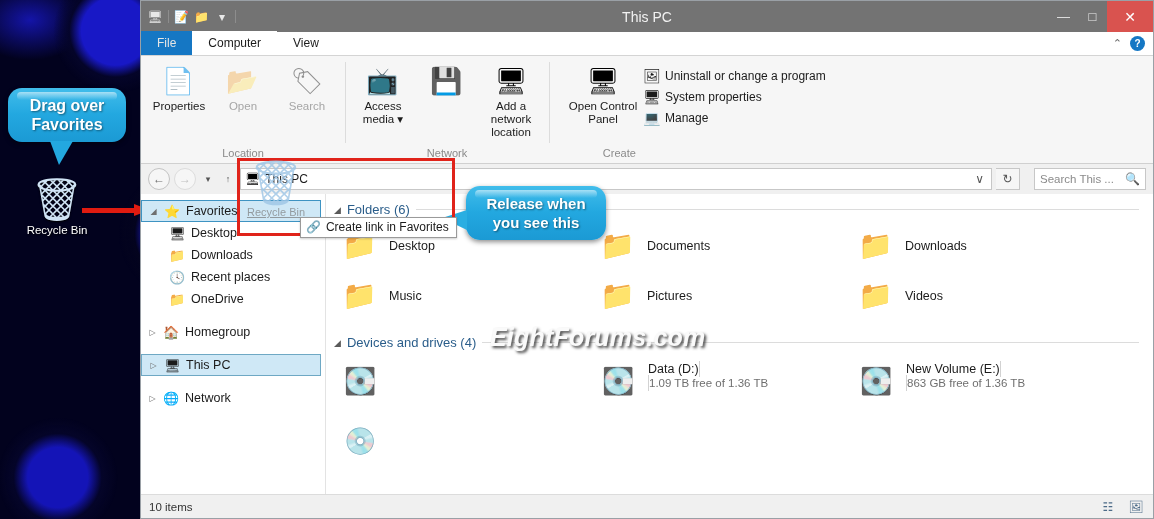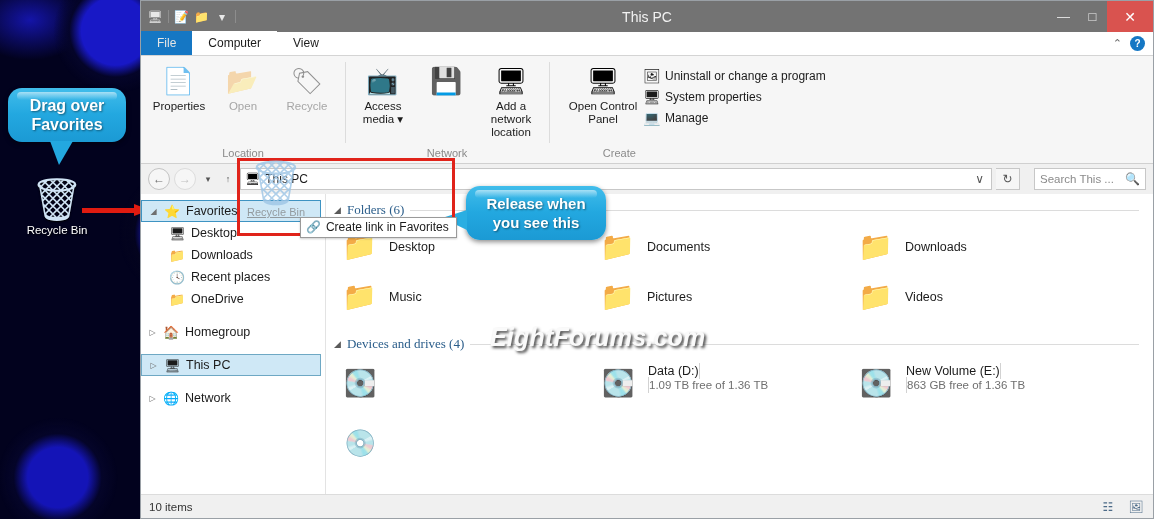--- a/index.html
+++ b/index.html
@@ -149,21 +149,21 @@
   .navitem .twisty { width:11px; text-align:center; color:#6f6f6f; font-size:8px; }
   .navitem .nicon { width:17px; text-align:center; font-size:13px; }
   .navitem.child { padding-left:28px; }
   .navitem.sel { background:#cfe8f6; border:1px solid #6ea8c4; height:22px; margin-right:4px; }
   .navitem.highlight { background:#cfe8f6; border:1px solid #3e93c2; margin-right:4px; }
   .nav-gap { height:11px; }
 
   #filelist { flex:1; position:relative; overflow:hidden; }
   .section-head { display:flex; align-items:center; gap:6px; padding:8px 0 4px 8px; }
   .section-head .sh-tw { color:#5a5a5a; font-size:9px; }
-  .section-head .sh-label { font-size:13px; color:#2a5d8a; white-space:nowrap;font-family:Liberation Serif, serif; }
+  .section-head .sh-label { font-size:13px; color:#2a5d8a; white-space:nowrap; }
   .section-head .sh-rule { flex:1; height:1px; background:#dcdcdc; margin-right:14px; }
   .tile-grid { display:flex; flex-wrap:wrap; padding-left:14px; }
   .tile { width:258px; height:50px; display:flex; align-items:center; gap:9px; }
   .tile .t-icon { width:40px; text-align:center; font-size:28px; line-height:32px; }
   .tile .t-name { font-size:12.5px; color:#1b1b1b; }
   .drive-tile { width:258px; height:60px; display:flex; align-items:flex-start; gap:8px; padding-top:4px; }
   .drive-tile .d-icon { width:42px; text-align:center; font-size:26px; line-height:30px; padding-top:8px; }
   .drive-tile .d-body { padding-top:4px; }
   .drive-tile .d-name { font-size:12.5px; color:#1b1b1b; }
   .drive-bar { width:186px; height:11px; background:#e6e6e6; border:1px solid #d2d2d2; margin:4px 0 3px; }
@@ -260,21 +260,21 @@
         <div class="big-btn">
           <div class="bi">📄</div>
           <div class="bl">Properties</div>
         </div>
         <div class="big-btn disabled">
           <div class="bi">📂</div>
           <div class="bl">Open</div>
         </div>
         <div class="big-btn disabled">
           <div class="bi">🏷</div>
-          <div class="bl">Recycle</div>
+          <div class="bl">Search</div>
         </div>
       </div>
       <div class="rg-title">Location</div>
     </div>
 
     <div class="rgroup">
       <div class="rg-items">
         <div class="big-btn">
           <div class="bi">📺</div>
           <div class="bl">Access media ▾</div>

